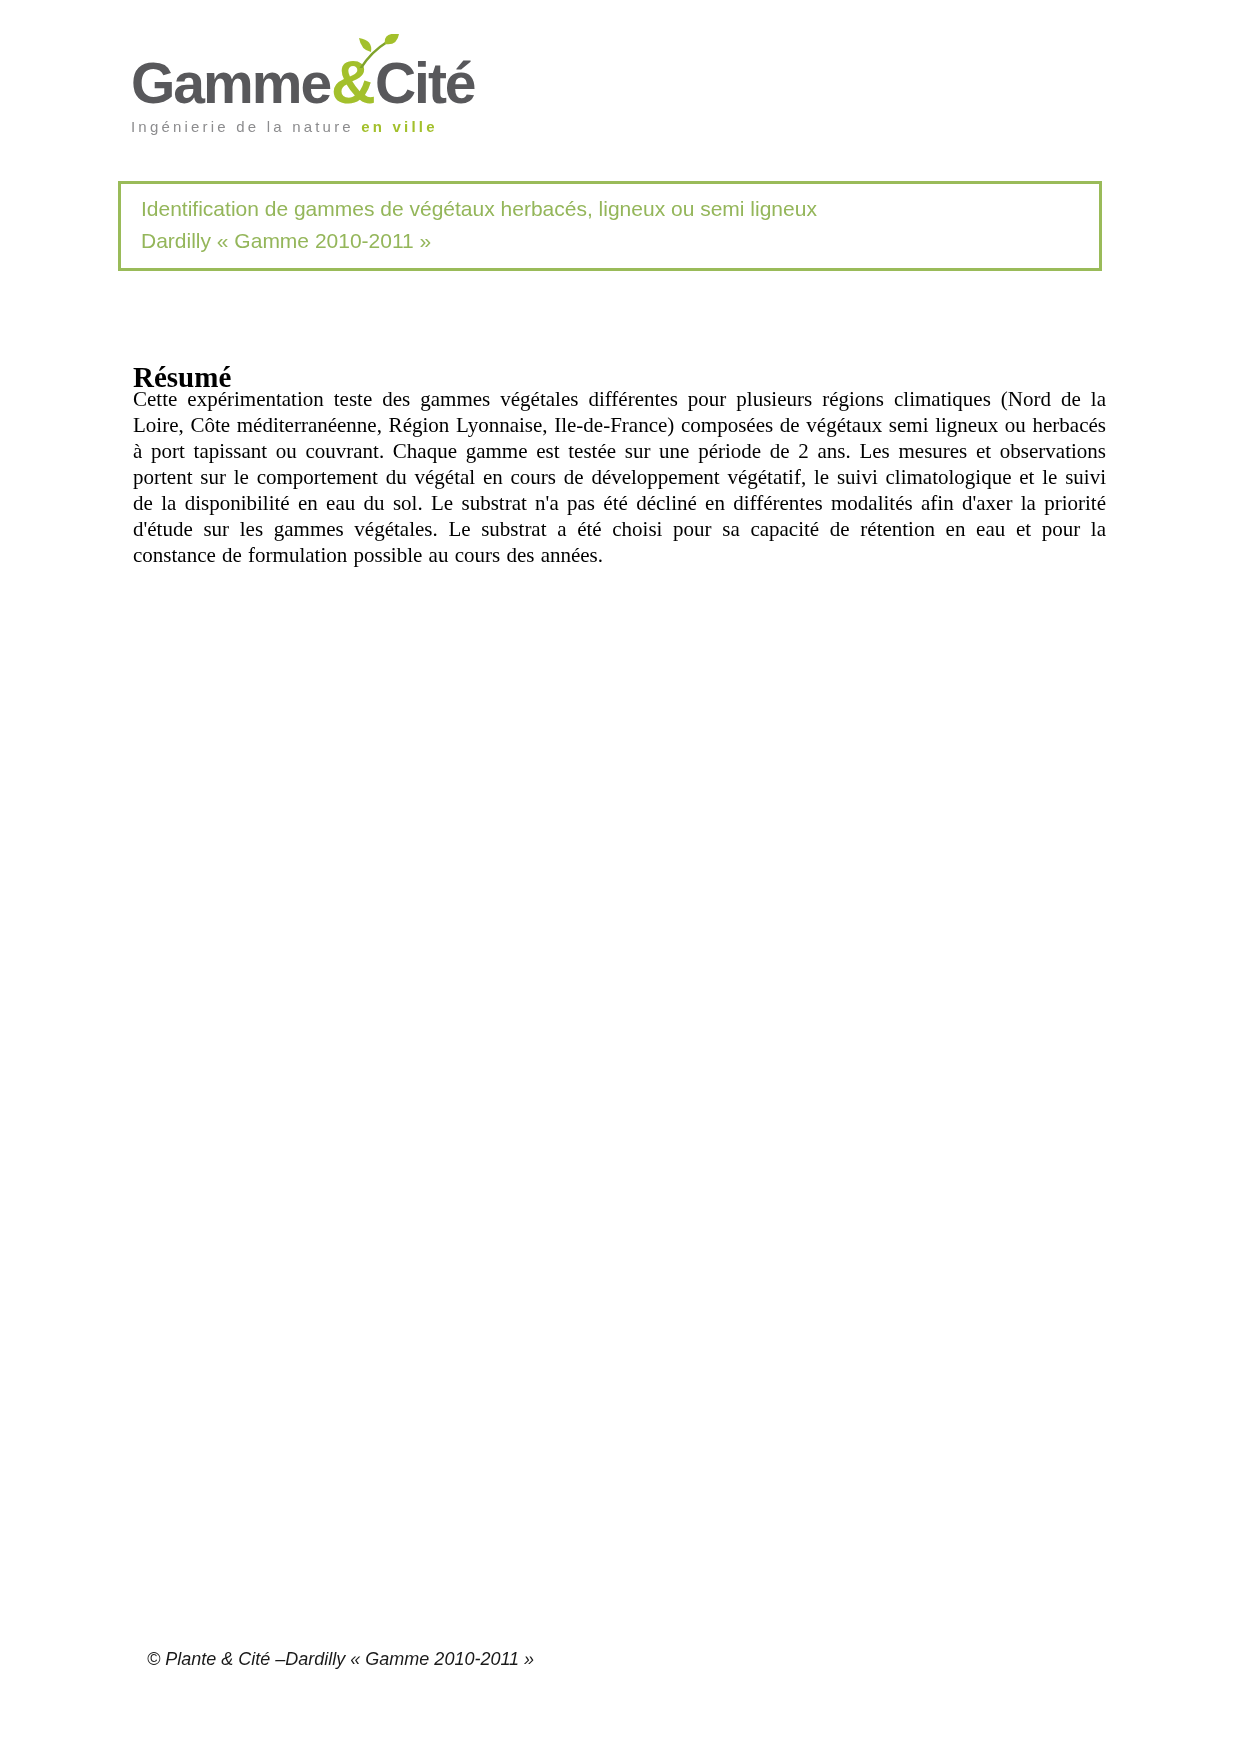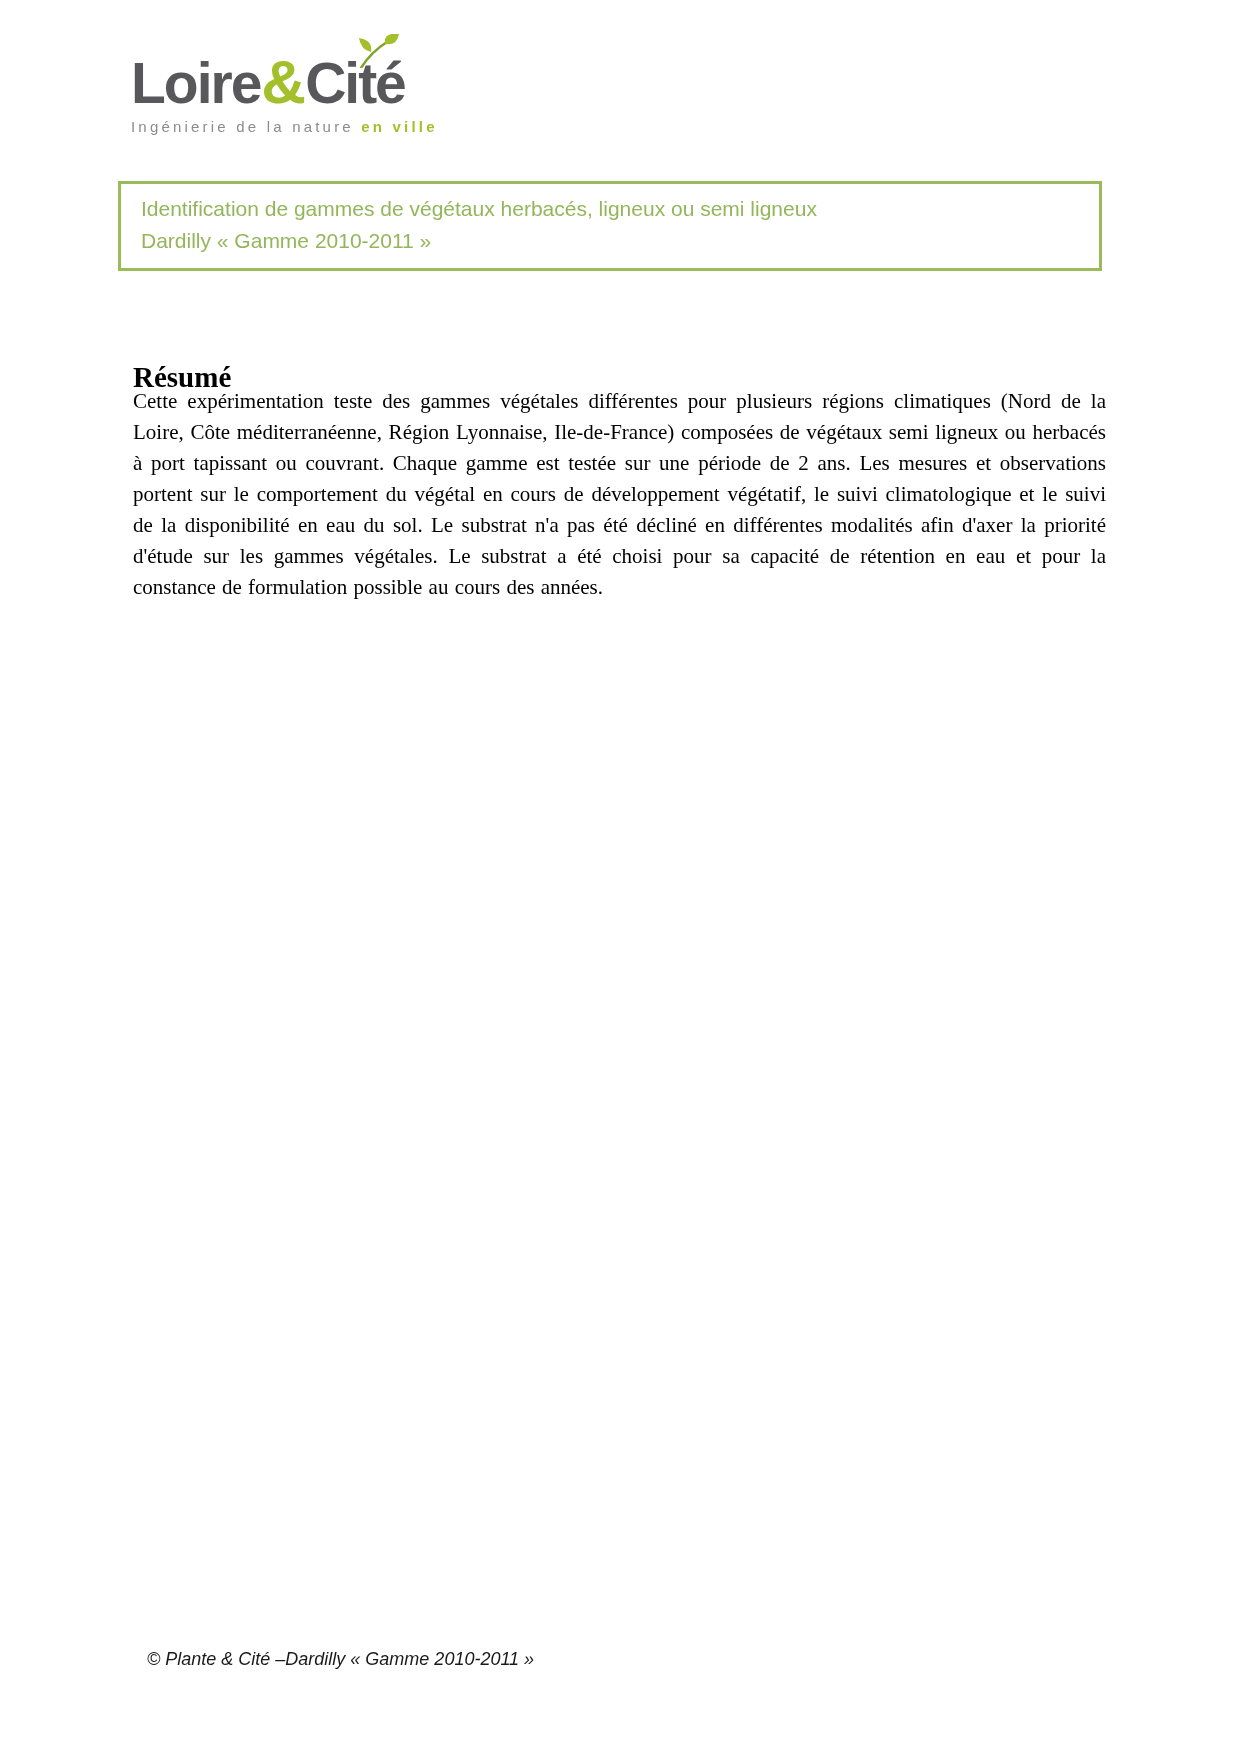--- a/index.html
+++ b/index.html
@@ -83,21 +83,21 @@
     font-weight: bold;
     color: #000000;
     margin-top: 33px;
   }
   .resume-body {
     position: absolute;
     left: 133px;
     top: 386px;
     width: 973px;
     font-size: 21px;
-    line-height: 31px;
+    line-height: 26px;
     color: #000000;
   }
   .resume-body p {
     text-align: justify;
     text-justify: inter-word;
     word-spacing: 1px;
   }
 
   
   .footer {
@@ -111,21 +111,21 @@
     font-style: italic;
   }
 </style>
 </head>
 <body>
 
 <div class="page">
 
   <div class="logo">
     <div class="logo-name">
-      <span>Loire</span><span class="logo-amp">&amp;</span><span>Cité</span>
+      <span>Gamme</span><span class="logo-amp">&amp;</span><span>Cité</span>
       <svg class="logo-leaf" viewBox="0 0 72 34" aria-hidden="true">
         <path d="M34 34 Q44 18 60 8" fill="none" stroke="#7FA32B" stroke-width="2.5" stroke-linecap="round"></path>
         <path d="M58 10 Q56 -2 72 0 Q70 12 58 10 Z" fill="#A3C02C"></path>
         <path d="M44 18 Q34 16 32 4 Q46 6 44 18 Z" fill="#A3C02C"></path>
       </svg>
     </div>
     <div class="logo-tagline">
       <span>Ingénierie de la nature</span>
       <span class="tg-green">en ville</span>
     </div>

